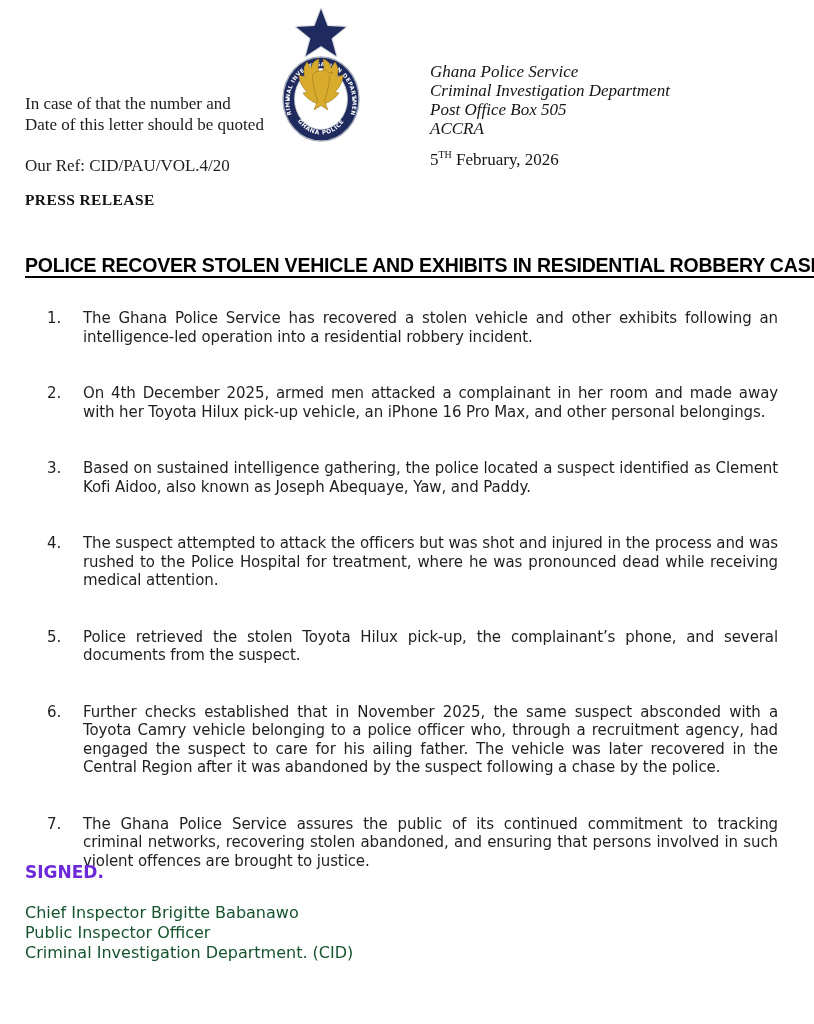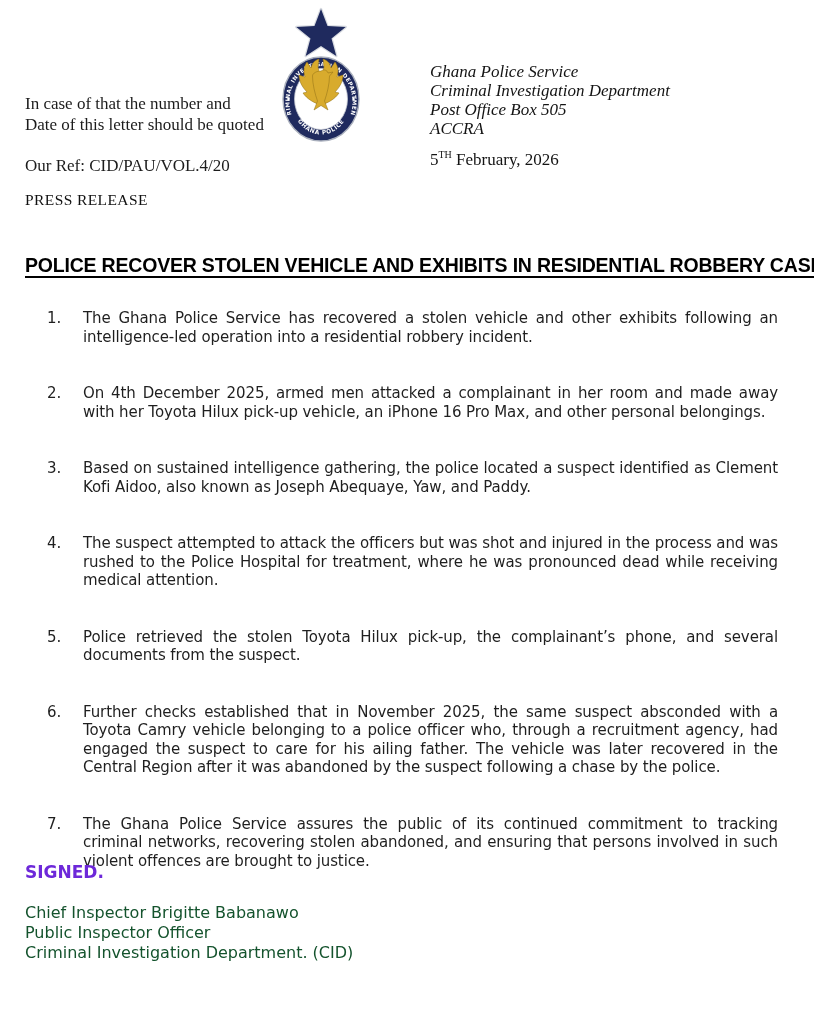--- a/index.html
+++ b/index.html
@@ -18,21 +18,21 @@
   .org-block {
     position:absolute; left:430px; top:62px;
     font-size:17px; line-height:19px; color:#141414;font-style:italic;
   }
   .logo { position:absolute; left:281px; top:5px; width:80px; height:137px; }
   .our-ref { position:absolute; left:25px; top:156px; font-size:17px; color:#1c1c1c; }
   .date-line { position:absolute; left:430px; top:150px; font-size:17px; color:#141414; }
   .date-line sup { font-size:10px; vertical-align:super; line-height:0; }
   .press-release {
     position:absolute; left:25px; top:191px;
-    font-size:15.5px; font-weight:normal; letter-spacing:0.4px; color:#111;text-align:center;
+    font-size:15.5px; font-weight:bold; letter-spacing:0.4px; color:#111;text-align:center;
   }
   
   .title {
     position:absolute; left:25px; top:241px; width:766px;
     font-family:"Liberation Sans", sans-serif;
     font-size:19.5px; font-weight:bold; letter-spacing:-0.2px; color:#000;
     white-space:nowrap;
   }
   .title span {
     text-decoration:underline; text-decoration-thickness:2px; text-underline-offset:4px;

